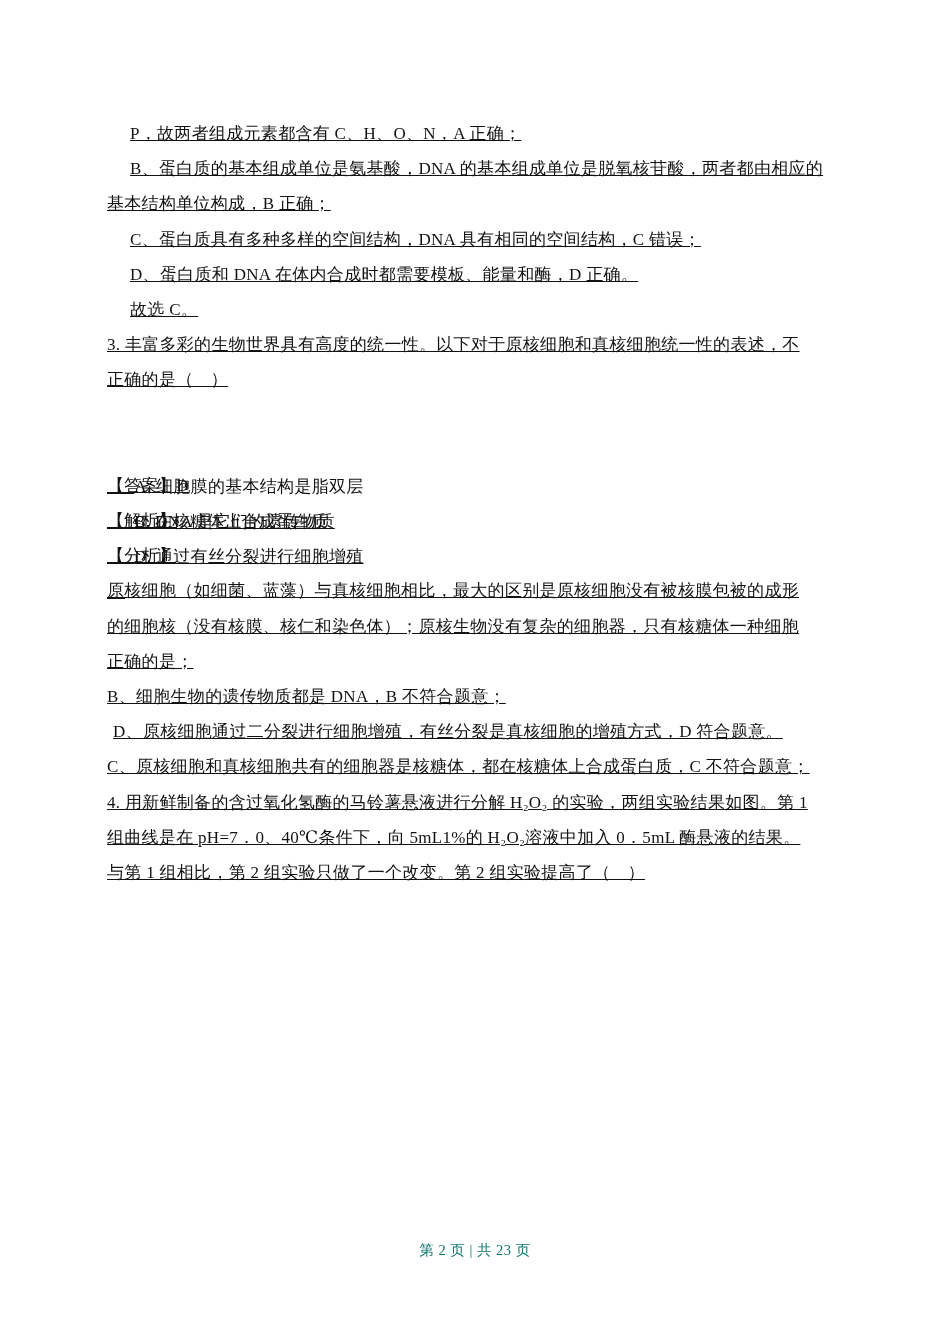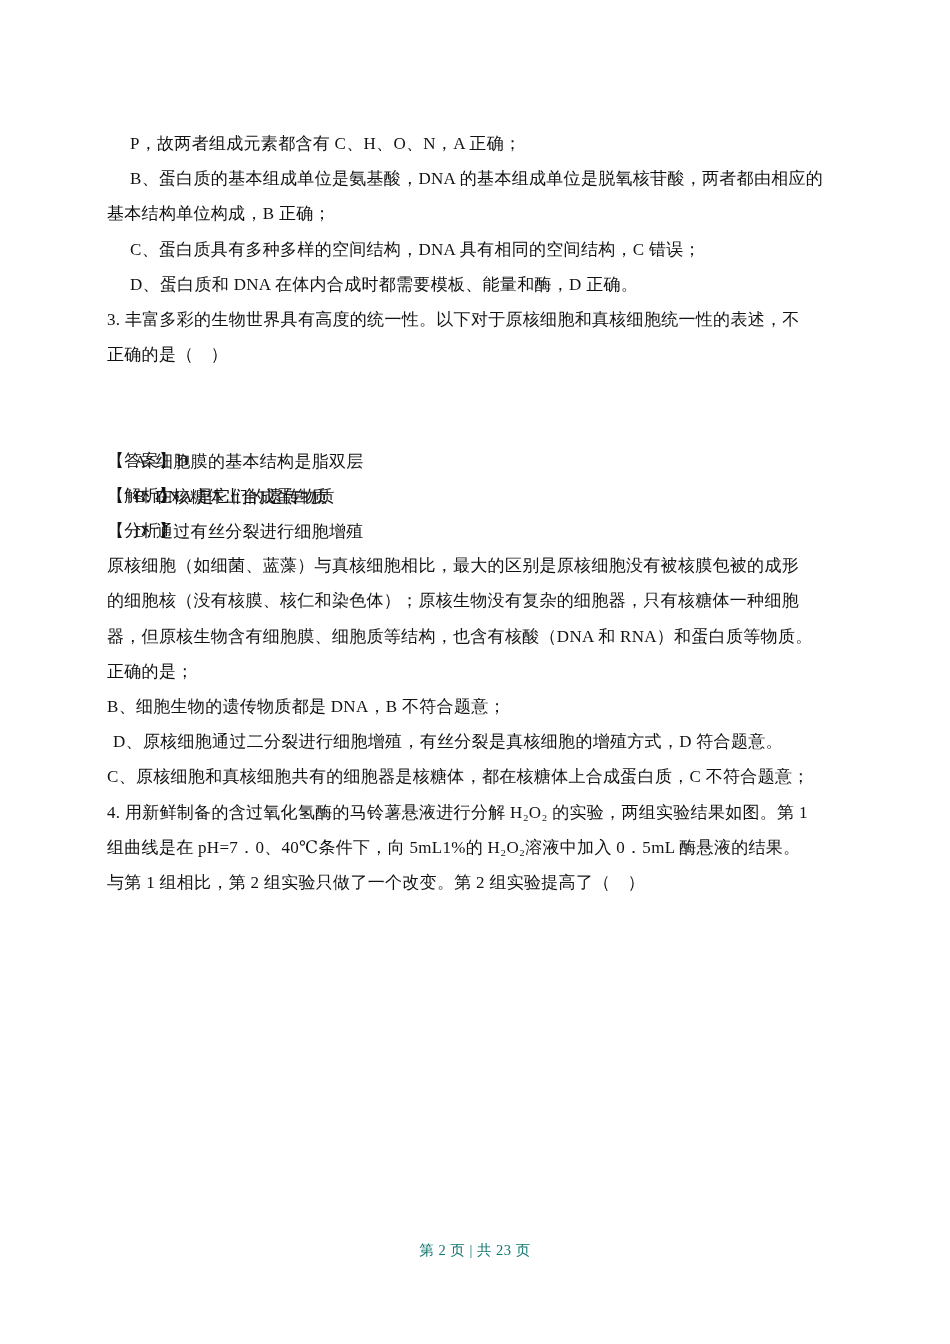--- a/index.html
+++ b/index.html
@@ -7,23 +7,24 @@
     position: relative;
     width: 950px;
     height: 1344px;
     background: #ffffff;
     overflow: hidden;
     font-family: "Liberation Serif", "DejaVu Serif", serif;
     color: #121212;
   }
   .content {
     position: absolute;
-    top: 126px;
+    top: 116px;
     left: 107px;
     width: 760px;
+    text-decoration: underline;
   }
   .line {
     height: 35.2px;
     line-height: 35.2px;
     font-size: 17px;
     white-space: pre;
     letter-spacing: 0.3px;
   }
   .ind { padding-left: 23px; }
   .ind-sm { padding-left: 6px; }
@@ -49,36 +50,36 @@
 </head>
 <body>
 
 <div class="page">
   <div class="content">
     <div class="line ind">P，故两者组成元素都含有 C、H、O、N，A 正确；</div>
     <div class="line ind">B、蛋白质的基本组成单位是氨基酸，DNA 的基本组成单位是脱氧核苷酸，两者都由相应的</div>
     <div class="line">基本结构单位构成，B 正确；</div>
     <div class="line ind">C、蛋白质具有多种多样的空间结构，DNA 具有相同的空间结构，C 错误；</div>
     <div class="line ind">D、蛋白质和 DNA 在体内合成时都需要模板、能量和酶，D 正确。</div>
+    <div class="line ind">故选 C。</div>
     <div class="line">3. 丰富多彩的生物世界具有高度的统一性。以下对于原核细胞和真核细胞统一性的表述，不</div>
     <div class="line">正确的是（　）</div>
     <div class="line cols">
       <span class="col-a">A. 细胞膜的基本结构是脂双层</span>
       <span class="col-b">B. DNA 是它们的遗传物质</span>
     </div>
     <div class="line cols">
       <span class="col-a">C. 在核糖体上合成蛋白质</span>
       <span class="col-b">D. 通过有丝分裂进行细胞增殖</span>
     </div>
     <div class="line">【答案】D</div>
     <div class="line">【解析】</div>
     <div class="line">【分析】</div>
     <div class="line">原核细胞（如细菌、蓝藻）与真核细胞相比，最大的区别是原核细胞没有被核膜包被的成形</div>
     <div class="line">的细胞核（没有核膜、核仁和染色体）；原核生物没有复杂的细胞器，只有核糖体一种细胞</div>
-    <div class="line">器，但原核生物含有细胞膜、细胞质等结构，也含有核酸（DNA 和 RNA）和蛋白质等物质。</div>
     <div class="line">正确的是；</div>
     <div class="line">B、细胞生物的遗传物质都是 DNA，B 不符合题意；</div>
     <div class="line ind-sm">D、原核细胞通过二分裂进行细胞增殖，有丝分裂是真核细胞的增殖方式，D 符合题意。</div>
     <div class="line">C、原核细胞和真核细胞共有的细胞器是核糖体，都在核糖体上合成蛋白质，C 不符合题意；</div>
     <div class="line">4. 用新鲜制备的含过氧化氢酶的马铃薯悬液进行分解 H₂O₂ 的实验，两组实验结果如图。第 1</div>
     <div class="line">组曲线是在 pH=7．0、40℃条件下，向 5mL1%的 H₂O₂溶液中加入 0．5mL 酶悬液的结果。</div>
     <div class="line">与第 1 组相比，第 2 组实验只做了一个改变。第 2 组实验提高了（　）</div>
   </div>
 
   <div class="footer">

